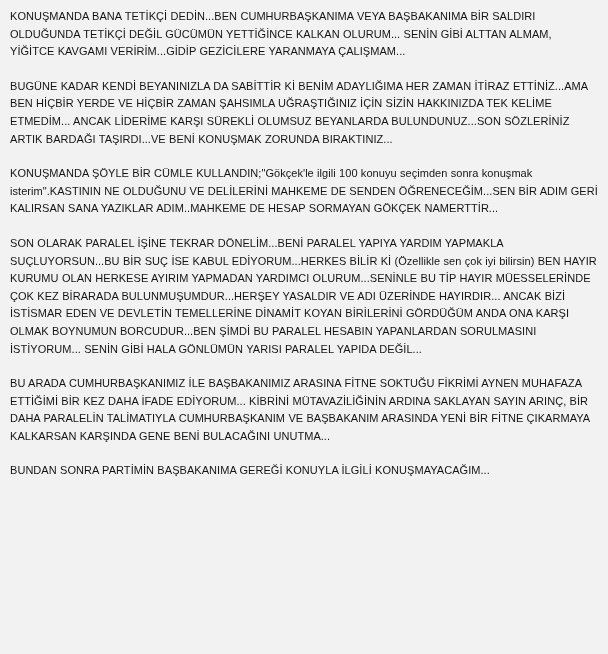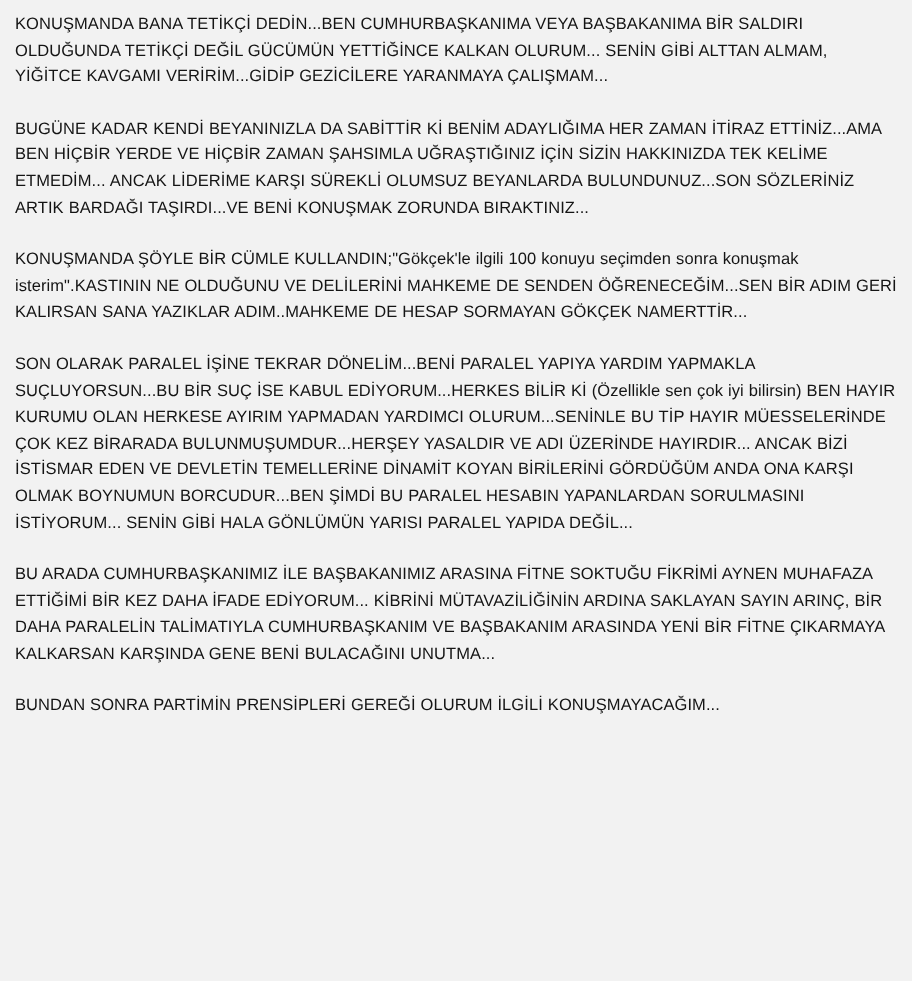--- a/index.html
+++ b/index.html
@@ -34,14 +34,14 @@
 </style>
 </head>
 <body>
 
 <div id="doc">
   <p class="para">KONUŞMANDA BANA TETİKÇİ DEDİN...BEN CUMHURBAŞKANIMA VEYA BAŞBAKANIMA BİR SALDIRI OLDUĞUNDA TETİKÇİ DEĞİL GÜCÜMÜN YETTİĞİNCE KALKAN OLURUM... SENİN GİBİ ALTTAN ALMAM, YİĞİTCE KAVGAMI VERİRİM...GİDİP GEZİCİLERE YARANMAYA ÇALIŞMAM...</p>
   <p class="para">BUGÜNE KADAR KENDİ BEYANINIZLA DA SABİTTİR Kİ BENİM ADAYLIĞIMA HER ZAMAN İTİRAZ ETTİNİZ...AMA BEN  HİÇBİR YERDE VE HİÇBİR ZAMAN ŞAHSIMLA UĞRAŞTIĞINIZ İÇİN SİZİN HAKKINIZDA TEK KELİME ETMEDİM... ANCAK LİDERİME KARŞI SÜREKLİ OLUMSUZ BEYANLARDA BULUNDUNUZ...SON SÖZLERİNİZ ARTIK BARDAĞI TAŞIRDI...VE BENİ KONUŞMAK ZORUNDA BIRAKTINIZ...</p>
   <p class="para">KONUŞMANDA ŞÖYLE BİR CÜMLE KULLANDIN;"Gökçek'le ilgili 100 konuyu seçimden sonra konuşmak isterim".KASTININ NE OLDUĞUNU VE DELİLERİNİ MAHKEME DE SENDEN ÖĞRENECEĞİM...SEN BİR ADIM GERİ KALIRSAN SANA YAZIKLAR ADIM..MAHKEME DE HESAP SORMAYAN GÖKÇEK NAMERTTİR...</p>
   <p class="para">SON OLARAK PARALEL İŞİNE TEKRAR DÖNELİM...BENİ PARALEL YAPIYA YARDIM YAPMAKLA SUÇLUYORSUN...BU BİR SUÇ İSE KABUL EDİYORUM...HERKES BİLİR Kİ (Özellikle sen çok iyi bilirsin) BEN HAYIR KURUMU OLAN HERKESE AYIRIM YAPMADAN YARDIMCI OLURUM...SENİNLE BU TİP HAYIR MÜESSELERİNDE ÇOK KEZ BİRARADA BULUNMUŞUMDUR...HERŞEY YASALDIR VE ADI ÜZERİNDE HAYIRDIR... ANCAK BİZİ İSTİSMAR EDEN VE DEVLETİN TEMELLERİNE DİNAMİT KOYAN BİRİLERİNİ GÖRDÜĞÜM ANDA ONA KARŞI OLMAK BOYNUMUN BORCUDUR...BEN ŞİMDİ BU PARALEL HESABIN YAPANLARDAN SORULMASINI İSTİYORUM... SENİN GİBİ HALA GÖNLÜMÜN YARISI PARALEL YAPIDA DEĞİL...</p>
   <p class="para">BU ARADA CUMHURBAŞKANIMIZ İLE BAŞBAKANIMIZ ARASINA FİTNE SOKTUĞU FİKRİMİ AYNEN MUHAFAZA ETTİĞİMİ BİR KEZ DAHA İFADE EDİYORUM... KİBRİNİ MÜTAVAZİLİĞİNİN ARDINA SAKLAYAN SAYIN ARINÇ, BİR DAHA PARALELİN TALİMATIYLA CUMHURBAŞKANIM VE BAŞBAKANIM ARASINDA YENİ BİR FİTNE ÇIKARMAYA KALKARSAN KARŞINDA GENE BENİ BULACAĞINI UNUTMA...</p>
-  <p class="para">BUNDAN SONRA PARTİMİN PRENSİPLERİ GEREĞİ OLURUM İLGİLİ KONUŞMAYACAĞIM...</p>
+  <p class="para">BUNDAN SONRA PARTİMİN BAŞBAKANIMA GEREĞİ KONUYLA İLGİLİ KONUŞMAYACAĞIM...</p>
 </div>
 
 </body></html>

